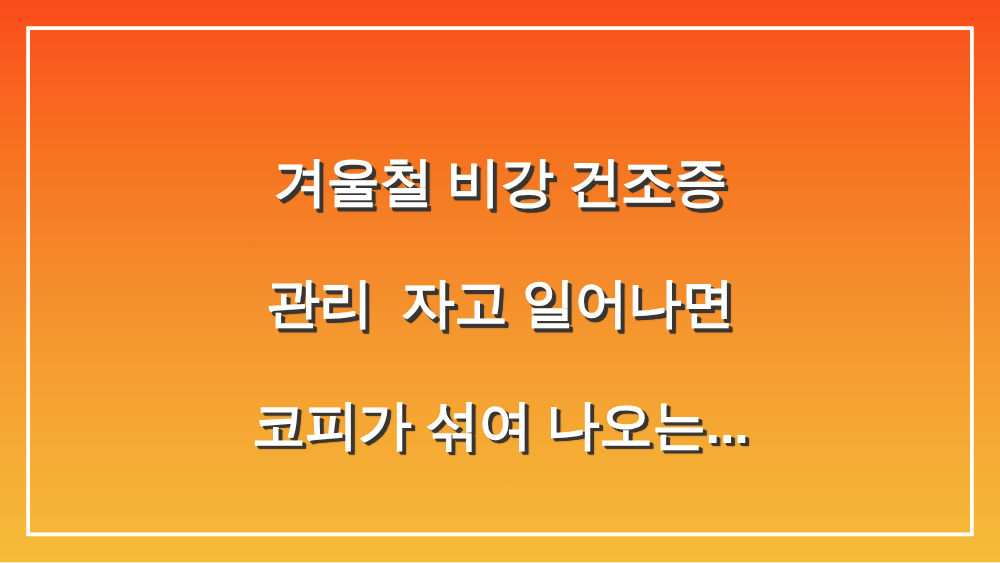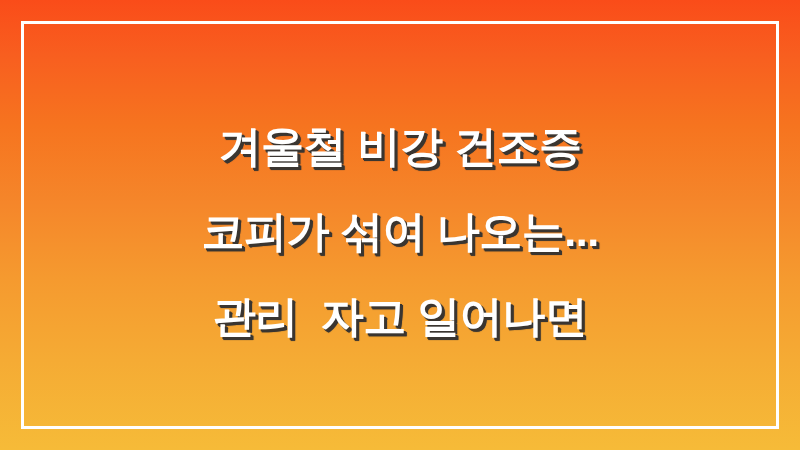--- a/index.html
+++ b/index.html
@@ -43,21 +43,21 @@
 
   .headline {
     position: absolute;
     left: 0;
     right: 0;
     top: 104px;
     display: flex;
     flex-direction: column;
     align-items: center;
     justify-content: flex-start;
-    gap: 0;
+    gap: 12px;
   }
 
   .headline-line {
     display: block;
     width: 100%;
     text-align: center;
     color: #ffffff;
     font-weight: 700;
     font-size: 43px;
     line-height: 85px;
@@ -71,17 +71,17 @@
 </style>
 </head>
 <body>
 
 <div class="canvas">
 
   <div class="frame"></div>
 
   <div class="headline">
     <span class="headline-line">겨울철 비강 건조증</span>
+    <span class="headline-line">관리  자고 일어나면</span>
     <span class="headline-line">코피가 섞여 나오는...</span>
-    <span class="headline-line">관리  자고 일어나면</span>
   </div>
 
 </div>
 
 </body></html>

